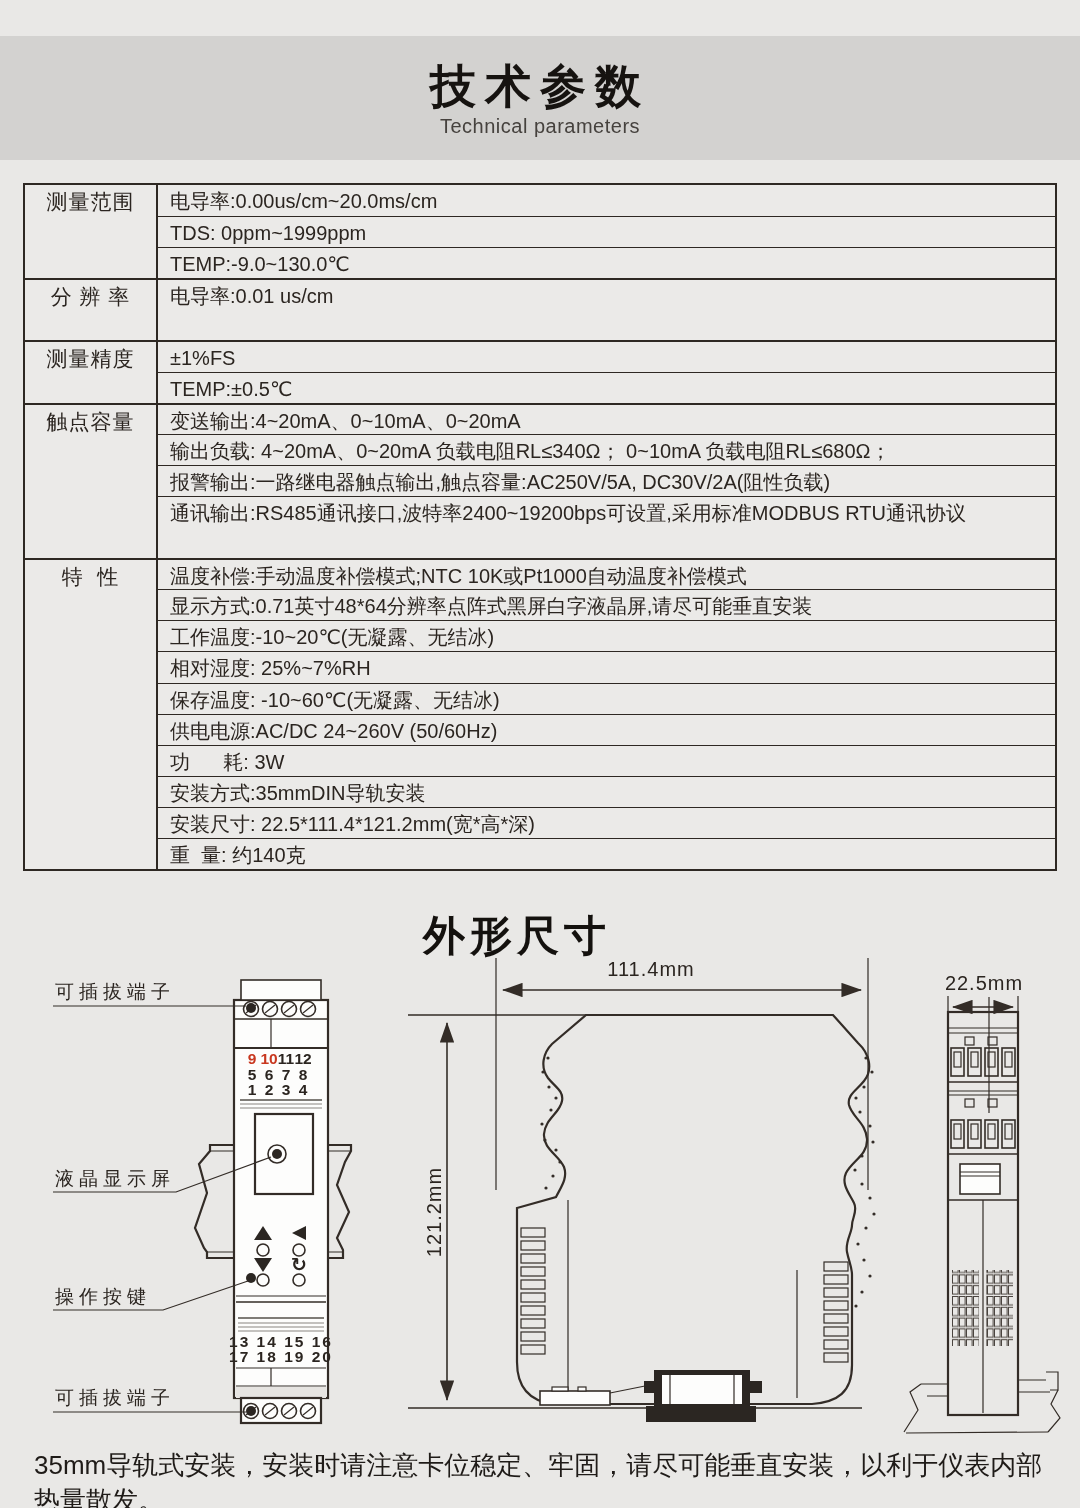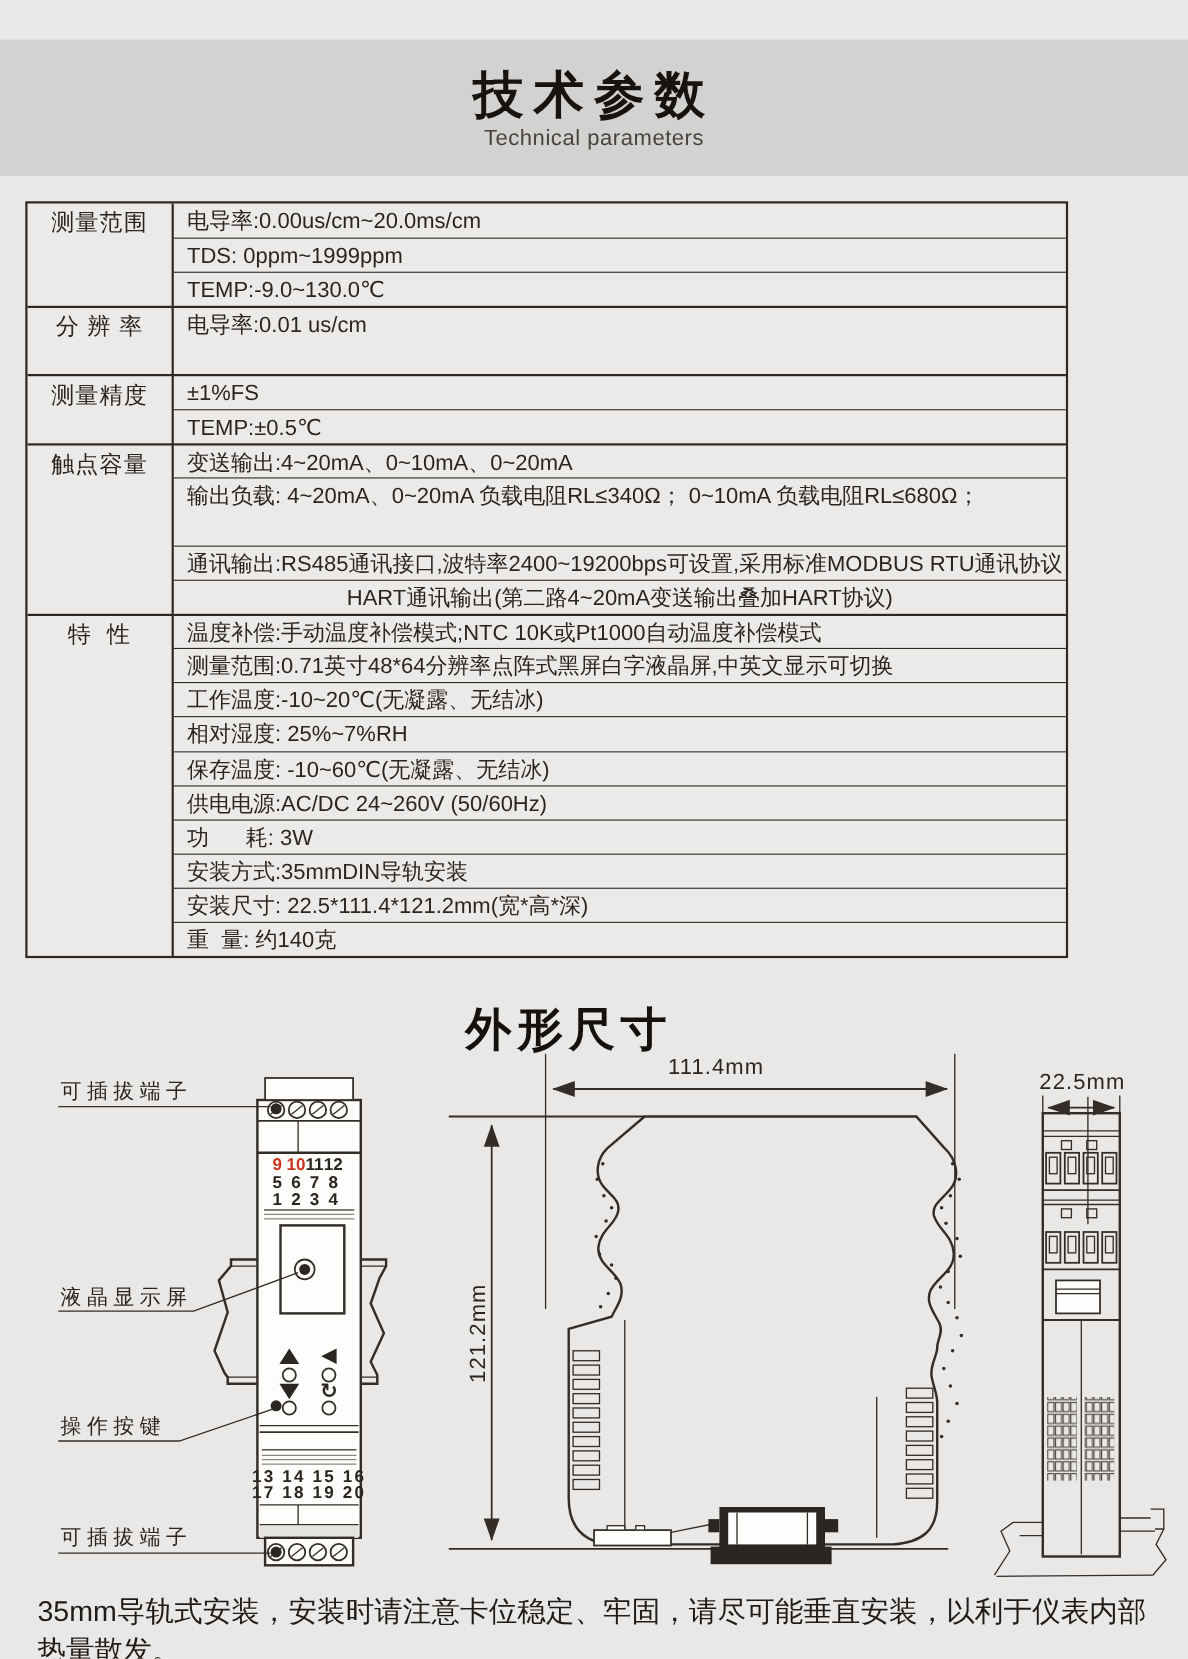--- a/index.html
+++ b/index.html
@@ -2,21 +2,21 @@
 <html><head>
 <meta charset="utf-8">
 <style>
   html,body{margin:0;padding:0;}
   body{font-family:"Liberation Sans","DejaVu Sans",sans-serif;}
   .page{position:relative;width:1080px;height:1508px;background:#e9e8e6;overflow:hidden;color:#2b2520;}
   .title-band{position:absolute;left:0;top:36px;width:1080px;height:124px;background:#d3d2d0;}
   .main-title{position:absolute;left:0;top:56px;width:1080px;text-align:center;font-size:46px;font-weight:700;letter-spacing:9px;color:#161310;}
   .sub-title{position:absolute;left:0;top:115px;width:1080px;text-align:center;font-size:20px;color:#46423e;letter-spacing:0.5px;}
 
-  .spec-table{position:absolute;left:23px;top:183px;width:948px;display:grid;
+  .spec-table{position:absolute;left:23px;top:183px;width:1034px;display:grid;
     grid-template-columns:133px 1fr;grid-auto-rows:31.1px;background:#ebeae8;
     border:2.4px solid #2e2823;box-sizing:border-box;}
   .lbl{grid-column:1;border-right:2px solid #2e2823;display:flex;justify-content:center;
     padding-top:3px;font-size:21px;font-weight:500;letter-spacing:1px;white-space:pre;}
   .val{grid-column:2;font-size:20px;line-height:29px;padding:2px 0 0 12px;white-space:pre;
     border-top:1.2px solid #2e2823;overflow:hidden;}
   .val.first{border-top:none;}
   .gs{border-top:2px solid #2e2823 !important;}
   .val.center{text-align:center;padding-left:0;}
 
@@ -58,26 +58,26 @@
     <div class="lbl gs" style="grid-row:4/span 2">分 辨 率</div>
     <div class="val gs" style="grid-row:4">电导率:0.01 us/cm</div>
 
     <div class="lbl gs" style="grid-row:6/span 2">测量精度</div>
     <div class="val gs" style="grid-row:6">±1%FS</div>
     <div class="val" style="grid-row:7">TEMP:±0.5℃</div>
 
     <div class="lbl gs" style="grid-row:8/span 5">触点容量</div>
     <div class="val gs" style="grid-row:8">变送输出:4~20mA、0~10mA、0~20mA</div>
     <div class="val" style="grid-row:9">输出负载: 4~20mA、0~20mA 负载电阻RL≤340Ω； 0~10mA 负载电阻RL≤680Ω；</div>
+    <div class="val" style="grid-row:10">报警输出:一路继电器触点输出,触点容量:AC250V/5A, DC30V/2A(阻性负载)</div>
     <div class="val" style="grid-row:11">通讯输出:RS485通讯接口,波特率2400~19200bps可设置,采用标准MODBUS RTU通讯协议</div>
-    <div class="val center" style="grid-row:12">HART通讯输出(第二路4~20mA变送输出叠加HART协议)</div>
 
     <div class="lbl gs" style="grid-row:13/span 10">特  性</div>
     <div class="val gs" style="grid-row:13">温度补偿:手动温度补偿模式;NTC 10K或Pt1000自动温度补偿模式</div>
-    <div class="val" style="grid-row:14">测量范围:0.71英寸48*64分辨率点阵式黑屏白字液晶屏,中英文显示可切换</div>
+    <div class="val" style="grid-row:14">显示方式:0.71英寸48*64分辨率点阵式黑屏白字液晶屏,请尽可能垂直安装</div>
     <div class="val" style="grid-row:15">工作温度:-10~20℃(无凝露、无结冰)</div>
     <div class="val" style="grid-row:16">相对湿度: 25%~7%RH</div>
     <div class="val" style="grid-row:17">保存温度: -10~60℃(无凝露、无结冰)</div>
     <div class="val" style="grid-row:18">供电电源:AC/DC 24~260V (50/60Hz)</div>
     <div class="val" style="grid-row:19">功      耗: 3W</div>
     <div class="val" style="grid-row:20">安装方式:35mmDIN导轨安装</div>
     <div class="val" style="grid-row:21">安装尺寸: 22.5*111.4*121.2mm(宽*高*深)</div>
     <div class="val" style="grid-row:22">重  量: 约140克</div>
   </div>
 

